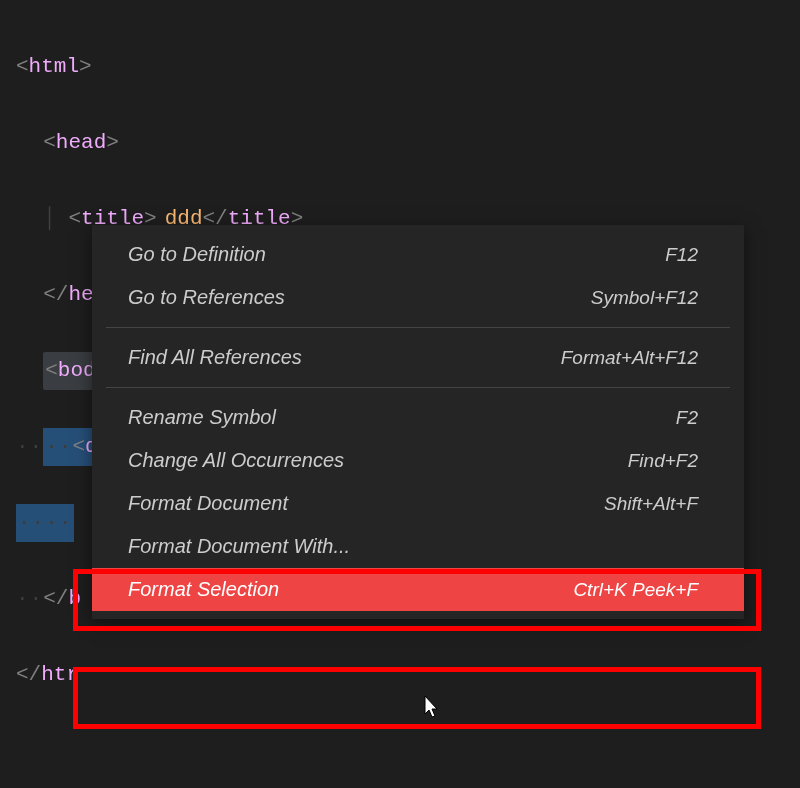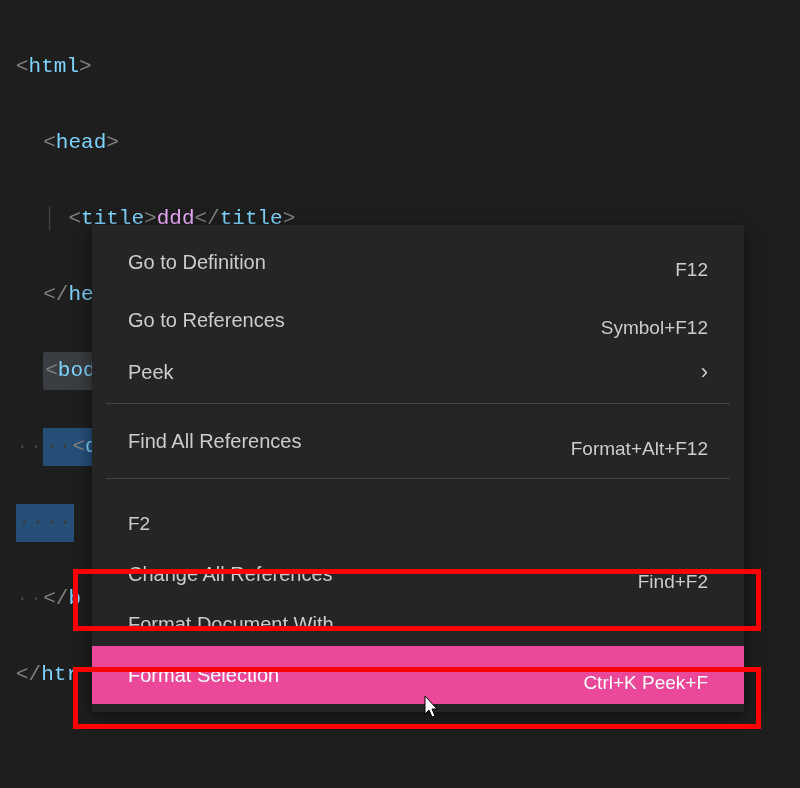--- a/index.html
+++ b/index.html
@@ -17,22 +17,22 @@
       position: relative;
     }
     .editor {
       position: absolute;
       top: 10px;
       left: 16px;
       line-height: 38px;
       white-space: pre;
     }
     .angle { color: #808080; }
-    .tag { color: #7dd3fc; }
-    .text { color: #f0abfc; }
+    .tag { color: #f0abfc; }
+    .text { color: #fdba74; margin-left: 8px; }
     .indent-guide { color: #404040; }
     
     .body-highlight {
       display: inline-block;
       background: #3a3d41;
       padding: 0 2px;
       border-radius: 2px;
     }
     .div-highlight {
       display: inline-block;
@@ -53,37 +53,37 @@
       box-shadow: 0 4px 16px rgba(0,0,0,0.5);
       padding: 8px 0;
       font-family: "Segoe UI", Arial, sans-serif;
       font-size: 20px;
       color: #cccccc;
     }
     .menu-item {
       display: flex;
       justify-content: space-between;
       align-items: center;
-      padding: 10px 36px 10px 36px;
+      padding: 10px 46px 10px 36px;
       cursor: default;
       position: relative;
+      font-style: italic;
     }
     .menu-item.hover {
-      background: #ec4899;
+      background: #ef4444;
       color: #ffffff;
     }
     .menu-separator {
       height: 1px;
       background: #454545;
       margin: 8px 14px;
     }
     .menu-shortcut {
       color: #cccccc;
       font-size: 19px;
-      margin-top: 16px;
     }
     .menu-item.hover .menu-shortcut {
       color: #ffffff;
     }
     .chevron {
       font-size: 22px;
       color: #cccccc;
     }
     .red-box {
       position: absolute;
@@ -128,36 +128,37 @@
 
 <div class="context-menu">
   <div class="menu-item">
     <span>Go to Definition</span>
     <span class="menu-shortcut">F12</span>
   </div>
   <div class="menu-item">
     <span>Go to References</span>
     <span class="menu-shortcut">Symbol+F12</span>
   </div>
-  <div class="menu-item">
-    <span>Peek</span>
-    <span class="chevron">›</span>
-  </div>
   <div class="menu-separator"></div>
   <div class="menu-item">
     <span>Find All References</span>
     <span class="menu-shortcut">Format+Alt+F12</span>
   </div>
   <div class="menu-separator"></div>
   <div class="menu-item">
+    <span>Rename Symbol</span>
     <span class="menu-shortcut">F2</span>
   </div>
   <div class="menu-item">
-    <span>Change All References</span>
+    <span>Change All Occurrences</span>
     <span class="menu-shortcut">Find+F2</span>
+  </div>
+  <div class="menu-item">
+    <span>Format Document</span>
+    <span class="menu-shortcut">Shift+Alt+F</span>
   </div>
   <div class="menu-item">
     <span>Format Document With...</span>
     <span></span>
   </div>
   <div class="menu-item hover">
     <span>Format Selection</span>
     <span class="menu-shortcut">Ctrl+K Peek+F</span>
   </div>
 

